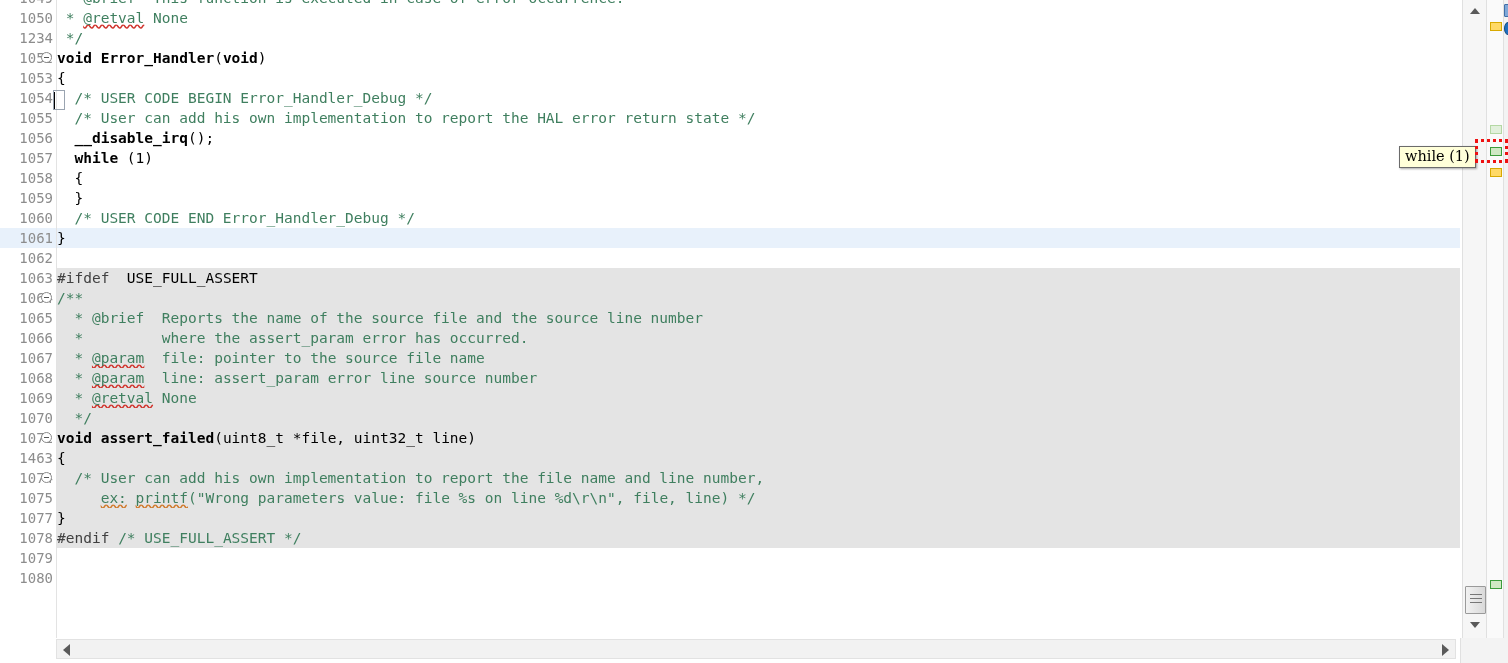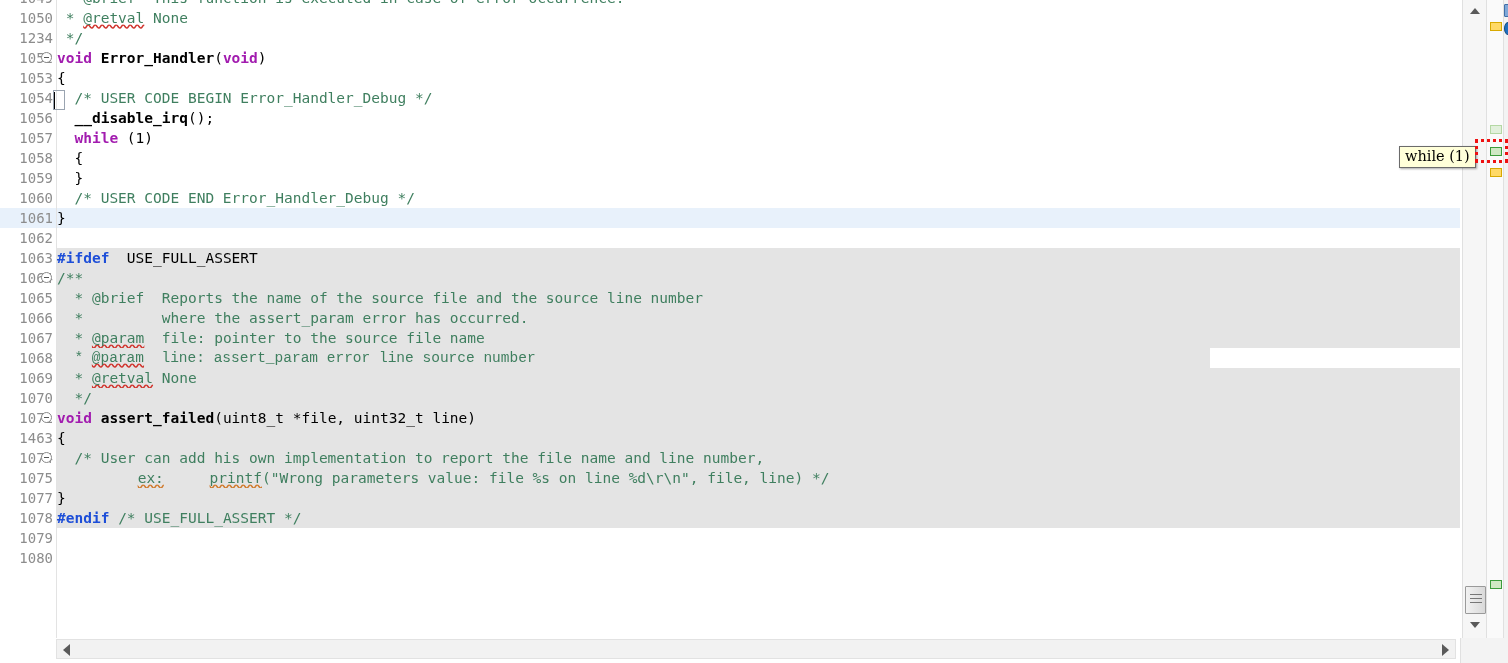--- a/index.html
+++ b/index.html
@@ -90,32 +90,31 @@
   .code {
     position: absolute; left: 57px; top: 0;
     height: 20px;
     padding-left: 0px;
     white-space: pre;
   }
   .code-inner { padding-left: 0px; display: inline-block; }
 
   
   .cmt   { color: #3f7f5f; }
-  .kw    { color: #a21caf; font-weight: bold; }
-  .pp    { color: #1d4ed8; font-weight: bold; text-align: right; }
+  .kw    { color: #000000; font-weight: bold; }
+  .pp    { color: #404040; font-weight: normal; text-align: right; }
   .typ   { color: #000000; font-weight: bold; }
 
   .sq {
     text-decoration: underline wavy #d0342c;
     text-decoration-skip-ink: none;
   }
   .sqo {
     text-decoration: underline wavy #d07a2c;
     text-decoration-skip-ink: none;
-    margin-left: 37px;
   }
 
   
   .caret {
     position: absolute;
     left: 54px; top: 92px;
     width: 1px; height: 17px;
     background: #000;
     z-index: 6;
   }
@@ -266,33 +265,34 @@
   <div class="top-hairline"></div>
 
   <div class="editor">
     <div class="code-scroll" id="code-scroll">
         <div class="line"><div class="gutter">1049</div><div class="foldcol"></div><div class="code" style="width: 1403px;"><span class="code-inner"><span class="cmt"> * @brief  This function is executed in case of error occurrence.</span></span></div></div>
         <div class="line"><div class="gutter">1050</div><div class="foldcol"></div><div class="code" style="width: 1403px;"><span class="code-inner"><span class="cmt"> * <span class="sq">@retval</span> None</span></span></div></div>
         <div class="line"><div class="gutter">1234</div><div class="foldcol"></div><div class="code" style="width: 1403px;"><span class="code-inner"><span class="cmt"> */</span></span></div></div>
         <div class="line"><div class="gutter">1052</div><div class="foldcol"><span class="fold"></span></div><div class="code" style="width: 1403px;"><span class="code-inner"><span class="kw">void</span> <span class="typ">Error_Handler</span>(<span class="kw">void</span>)</span></div></div>
         <div class="line"><div class="gutter">1053</div><div class="foldcol"></div><div class="code" style="width: 1403px;"><span class="code-inner">{</span></div></div>
         <div class="line"><div class="gutter">1054</div><div class="foldcol"></div><div class="code" style="width: 1403px;"><span class="code-inner"><span class="cmt">  /* USER CODE BEGIN Error_Handler_Debug */</span></span></div></div>
+        <div class="line"><div class="gutter">1055</div><div class="foldcol"></div><div class="code" style="width: 1403px;"><span class="code-inner"><span class="cmt">  /* User can add his own implementation to report the HAL error return state */</span></span></div></div>
         <div class="line"><div class="gutter">1056</div><div class="foldcol"></div><div class="code" style="width: 1403px;"><span class="code-inner">  <span class="typ">__disable_irq</span>();</span></div></div>
         <div class="line"><div class="gutter">1057</div><div class="foldcol"></div><div class="code" style="width: 1403px;"><span class="code-inner">  <span class="kw">while</span> (1)</span></div></div>
         <div class="line"><div class="gutter">1058</div><div class="foldcol"></div><div class="code" style="width: 1403px;"><span class="code-inner">  {</span></div></div>
         <div class="line"><div class="gutter">1059</div><div class="foldcol"></div><div class="code" style="width: 1403px;"><span class="code-inner">  }</span></div></div>
         <div class="line"><div class="gutter">1060</div><div class="foldcol"></div><div class="code" style="width: 1403px;"><span class="code-inner"><span class="cmt">  /* USER CODE END Error_Handler_Debug */</span></span></div></div>
         <div class="line hl-current"><div class="gutter">1061</div><div class="foldcol"></div><div class="code" style="width: 1403px;"><span class="code-inner">}</span></div></div>
         <div class="line"><div class="gutter">1062</div><div class="foldcol"></div><div class="code" style="width: 1403px;"><span class="code-inner"></span></div></div>
         <div class="line hl-inactive"><div class="gutter">1063</div><div class="foldcol"></div><div class="code" style="width: 1403px;"><span class="code-inner"><span class="pp">#ifdef</span>  USE_FULL_ASSERT</span></div></div>
         <div class="line hl-inactive"><div class="gutter">1064</div><div class="foldcol"><span class="fold"></span></div><div class="code" style="width: 1403px;"><span class="code-inner"><span class="cmt">/**</span></span></div></div>
         <div class="line hl-inactive"><div class="gutter">1065</div><div class="foldcol"></div><div class="code" style="width: 1403px;"><span class="code-inner"><span class="cmt">  * @brief  Reports the name of the source file and the source line number</span></span></div></div>
         <div class="line hl-inactive"><div class="gutter">1066</div><div class="foldcol"></div><div class="code" style="width: 1403px;"><span class="code-inner"><span class="cmt">  *         where the assert_param error has occurred.</span></span></div></div>
         <div class="line hl-inactive"><div class="gutter">1067</div><div class="foldcol"></div><div class="code" style="width: 1403px;"><span class="code-inner"><span class="cmt">  * <span class="sq">@param</span>  file: pointer to the source file name</span></span></div></div>
-        <div class="line hl-inactive"><div class="gutter">1068</div><div class="foldcol"></div><div class="code" style="width: 1153px; font-family: Liberation Mono, monospace;"><span class="code-inner"><span class="cmt">  * <span class="sq">@param</span>  line: assert_param error line source number</span></span></div></div>
+        <div class="line hl-inactive"><div class="gutter">1068</div><div class="foldcol"></div><div class="code" style="width: 1403px;"><span class="code-inner"><span class="cmt">  * <span class="sq">@param</span>  line: assert_param error line source number</span></span></div></div>
         <div class="line hl-inactive"><div class="gutter">1069</div><div class="foldcol"></div><div class="code" style="width: 1403px;"><span class="code-inner"><span class="cmt">  * <span class="sq">@retval</span> None</span></span></div></div>
         <div class="line hl-inactive"><div class="gutter">1070</div><div class="foldcol"></div><div class="code" style="width: 1403px;"><span class="code-inner"><span class="cmt">  */</span></span></div></div>
         <div class="line hl-inactive"><div class="gutter">1071</div><div class="foldcol"><span class="fold"></span></div><div class="code" style="width: 1403px;"><span class="code-inner"><span class="kw">void</span> <span class="typ">assert_failed</span>(uint8_t *file, uint32_t line)</span></div></div>
         <div class="line hl-inactive"><div class="gutter">1463</div><div class="foldcol"></div><div class="code" style="width: 1403px;"><span class="code-inner">{</span></div></div>
         <div class="line hl-inactive"><div class="gutter">1074</div><div class="foldcol"><span class="fold"></span></div><div class="code" style="width: 1403px;"><span class="code-inner"><span class="cmt">  /* User can add his own implementation to report the file name and line number,</span></span></div></div>
         <div class="line hl-inactive"><div class="gutter">1075</div><div class="foldcol"></div><div class="code" style="width: 1403px;"><span class="code-inner"><span class="cmt">     <span class="sqo">ex:</span> <span class="sqo">printf</span>("Wrong parameters value: file %s on line %d\r\n", file, line) */</span></span></div></div>
         <div class="line hl-inactive"><div class="gutter">1077</div><div class="foldcol"></div><div class="code" style="width: 1403px;"><span class="code-inner">}</span></div></div>
         <div class="line hl-inactive"><div class="gutter">1078</div><div class="foldcol"></div><div class="code" style="width: 1403px;"><span class="code-inner"><span class="pp">#endif</span> <span class="cmt">/* USE_FULL_ASSERT */</span></span></div></div>
         <div class="line"><div class="gutter">1079</div><div class="foldcol"></div><div class="code" style="width: 1403px;"><span class="code-inner"></span></div></div>
         <div class="line"><div class="gutter">1080</div><div class="foldcol"></div><div class="code" style="width: 1403px;"><span class="code-inner"></span></div></div>

